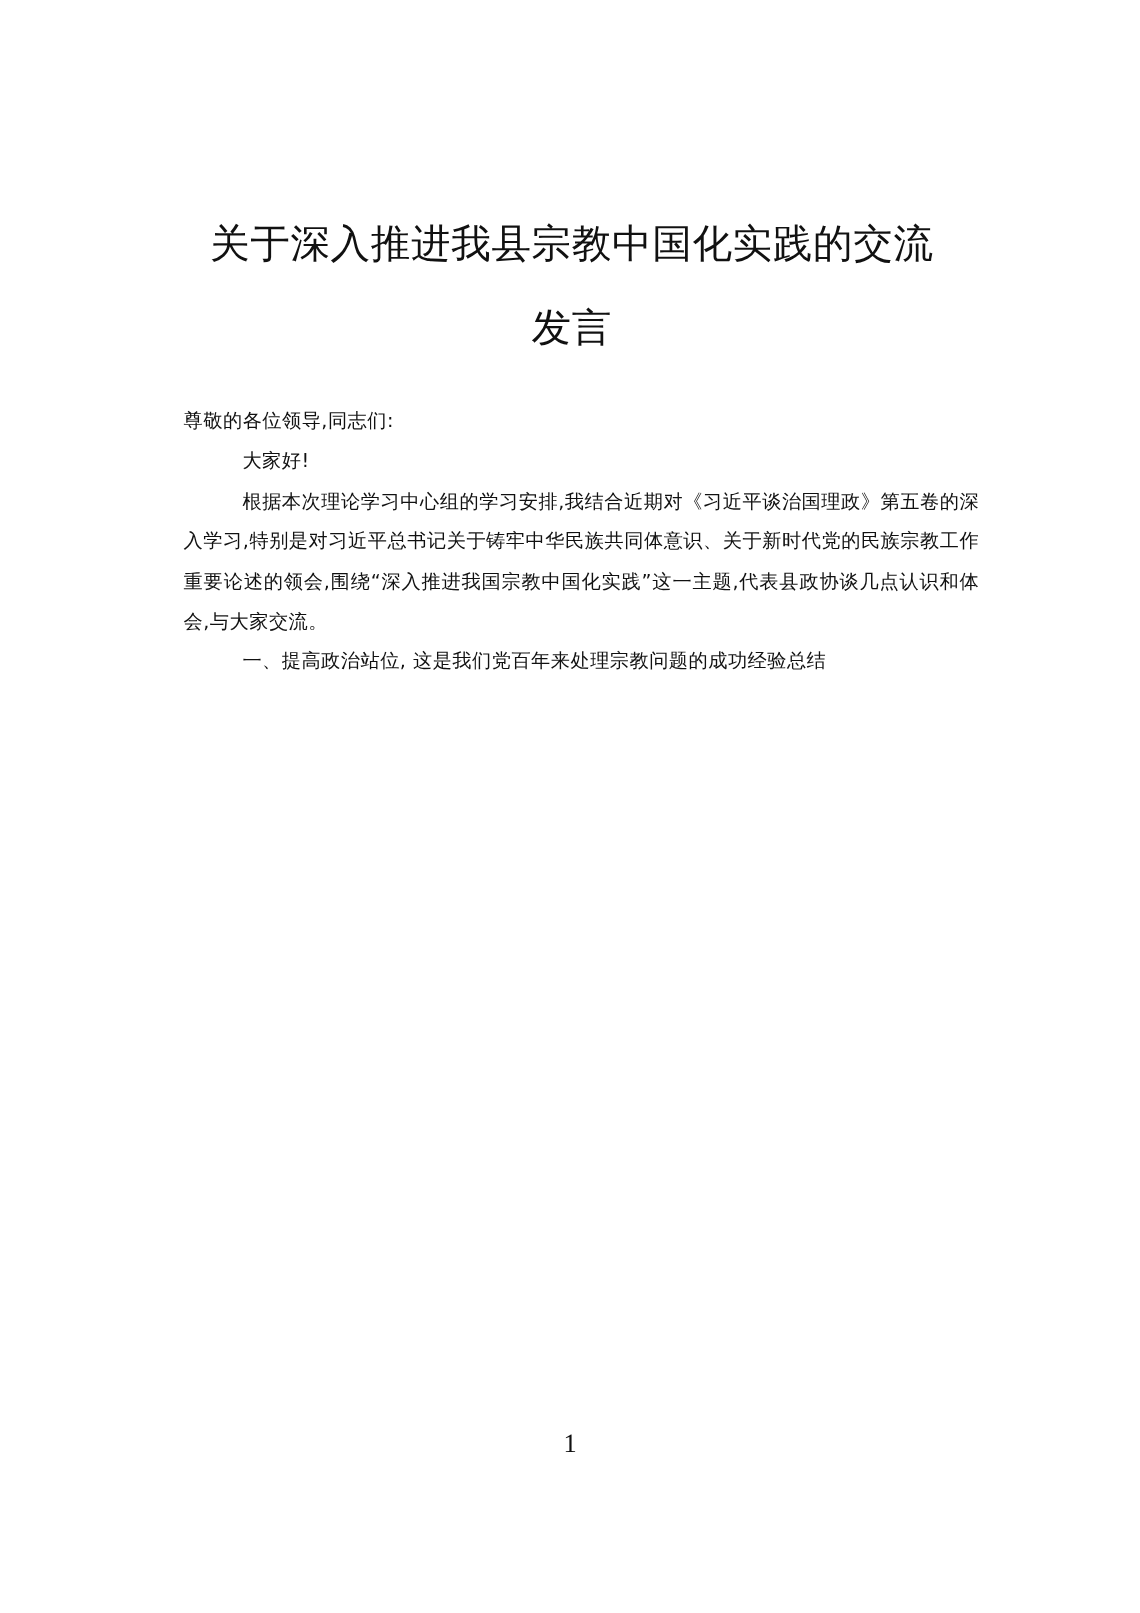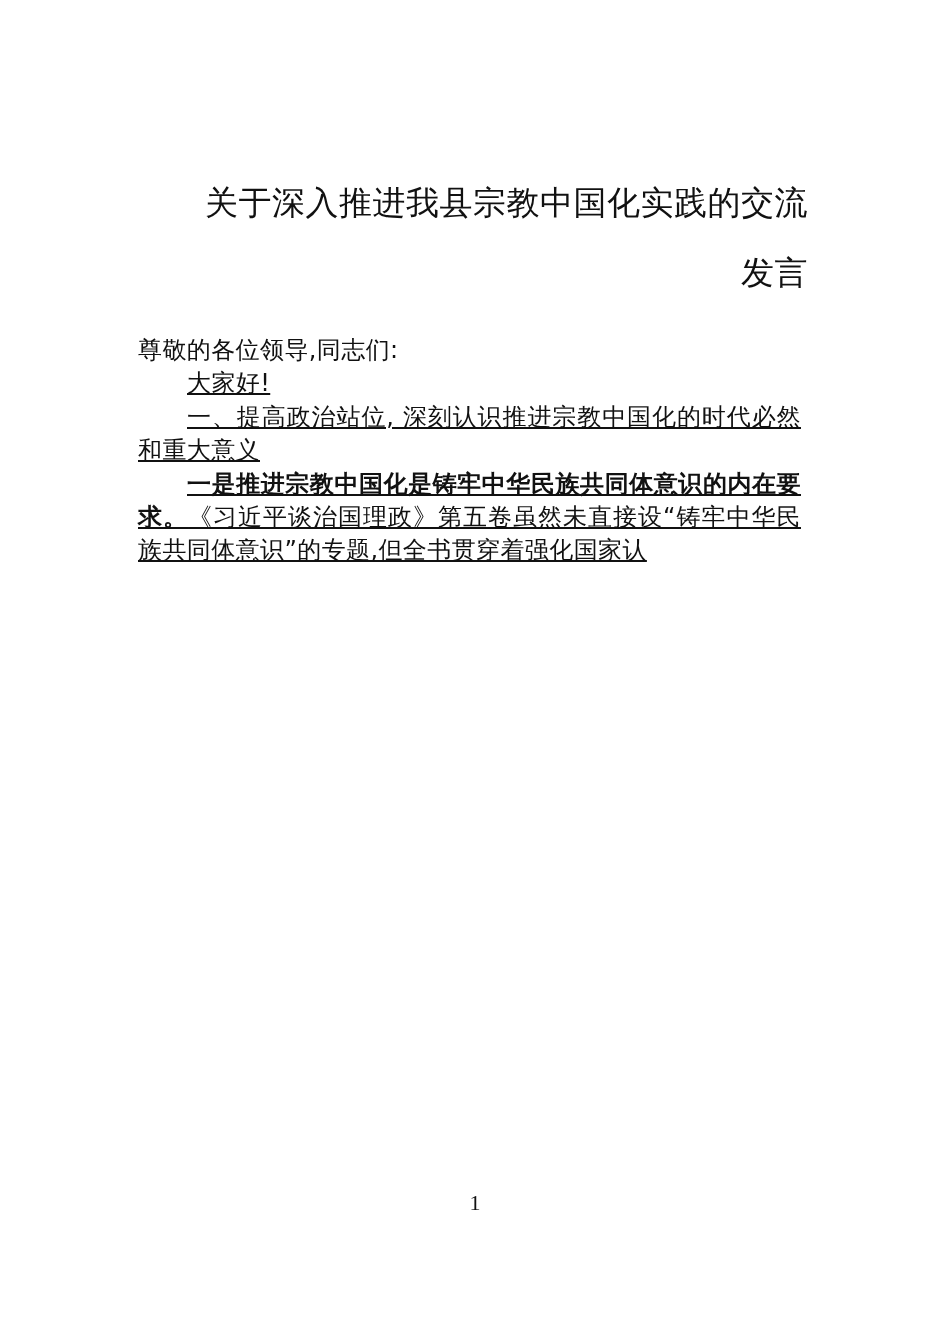--- a/index.html
+++ b/index.html
@@ -20,44 +20,43 @@
       left: 0; top: 0;
       width: 950px;
       height: 1344px;
       background: #ffffff;
     }
     .title {
       position: absolute;
       left: 145px;
       top: 168px;
       width: 663px;
-      text-align: right;
+      text-align: center;
       font-size: 33px;
       line-height: 70px;
       letter-spacing: 0.5px;
       margin: 0;
       font-weight: normal;
     }
     .body-text {
       position: absolute;
-      left: 138px;
+      left: 153px;
       top: 334px;
       width: 663px;
-      font-size: 24px;
+      font-size: 16px;
       line-height: 33.4px;
       letter-spacing: 0.4px;
       text-align: justify;
     }
     .body-text p {
       margin: 0;
       padding: 0;
     }
     .indent {
       text-indent: 49px;
-      text-decoration: underline;
     }
     .bold {
       font-weight: bold;
     }
     .page-number {
       position: absolute;
       left: 0;
       width: 950px;
       top: 1190px;
       text-align: center;
@@ -72,19 +71,19 @@
 <div class="page">
 
   <h1 class="title">
     <span>关于深入推进我县宗教中国化实践的交流</span><br>
     <span>发言</span>
   </h1>
 
   <div class="body-text">
     <p>尊敬的各位领导,同志们:</p>
     <p class="indent">大家好!</p>
-    <p class="indent">一、提高政治站位, 深刻认识推进宗教中国化的时代必然和重大意义</p>
-    <p class="indent"><span class="bold">一是推进宗教中国化是铸牢中华民族共同体意识的内在要求。</span><span>《习近平谈治国理政》第五卷虽然未直接设“铸牢中华民族共同体意识”的专题,但全书贯穿着强化国家认</span></p>
+    <p class="indent">根据本次理论学习中心组的学习安排,我结合近期对《习近平谈治国理政》第五卷的深入学习,特别是对习近平总书记关于铸牢中华民族共同体意识、关于新时代党的民族宗教工作重要论述的领会,围绕“深入推进我国宗教中国化实践”这一主题,代表县政协谈几点认识和体会,与大家交流。</p>
+    <p class="indent">一、提高政治站位, 这是我们党百年来处理宗教问题的成功经验总结</p>
   </div>
 
   <div class="page-number">1</div>
 
 </div>
 
 </body></html>

